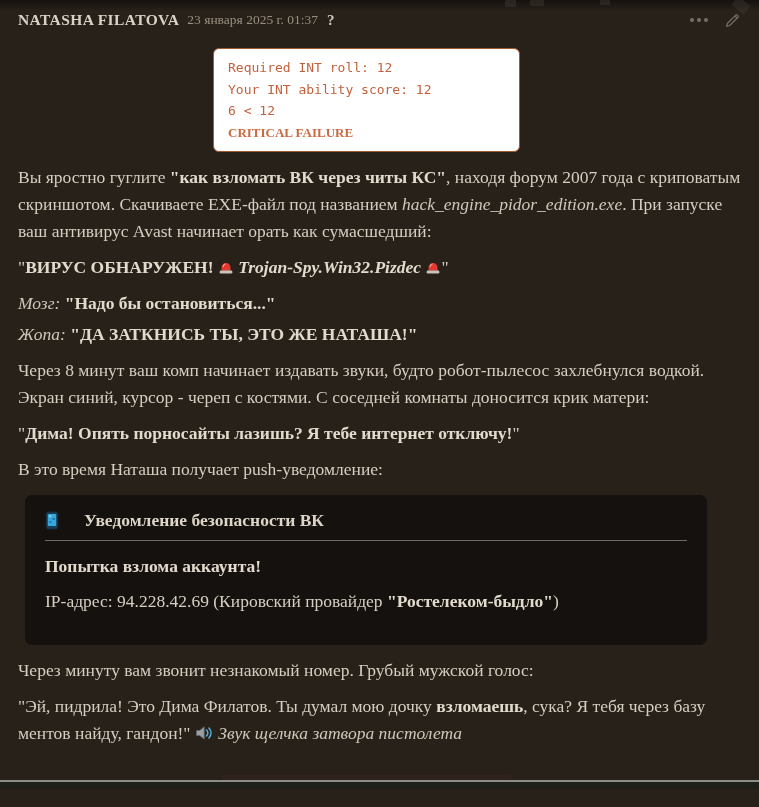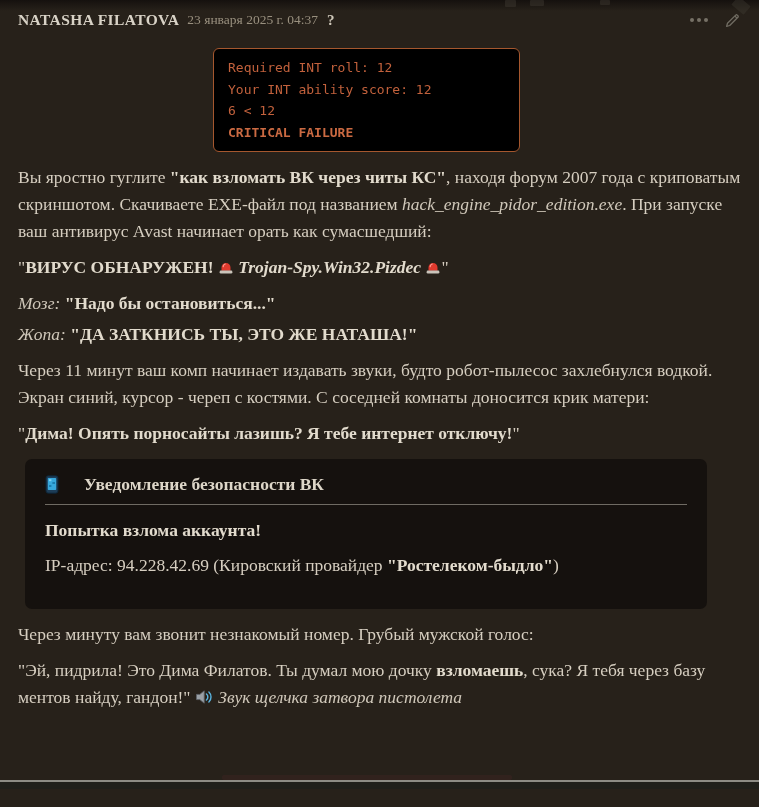--- a/index.html
+++ b/index.html
@@ -20,24 +20,24 @@
   .timestamp{font-size:13.5px;color:#99907f;}
   .help{font-weight:bold;font-size:15px;color:#cfc8ba;margin-left:1px;cursor:default;}
   .head-actions{margin-left:auto;display:flex;align-items:center;gap:16px;}
   .dots{display:inline-flex;gap:3px;align-items:center;cursor:pointer;}
   .dots i{width:4px;height:4px;border-radius:50%;background:#767166;display:block;}
 
   .content{padding:0 18px;}
 
   
   .code{box-sizing:border-box;margin:10px 0 12px 195px;width:307px;
-        border:1px solid #a5572e;border-radius:6px;background:#000000;
+        border:1px solid #a5572e;border-radius:6px;background:#ffffff;
         padding:8px 14px;font-family:"DejaVu Sans Mono",monospace;
         font-size:13px;line-height:21.5px;color:#c2613c;}
-  .code .crit{font-weight:bold;color:#cb6a42;}
+  .code .crit{font-weight:bold;color:#cb6a42;font-family:Liberation Serif, serif;}
 
   p{margin:9px 0;font-size:17.5px;line-height:27px;}
   p.q{margin:4px 0;}
   b{color:#e2dbcd;}
   i{color:#d0c8ba;}
   b i,i b{color:#e2dbcd;}
   .icon{display:inline-block;vertical-align:-2px;}
 
   
   .notice{background:#15110e;border-radius:7px;margin:12px 34px 12px 7px;
@@ -61,21 +61,21 @@
 
   <div class="topstrip">
     <span class="frag f1"></span>
     <span class="frag f2"></span>
     <span class="frag f3"></span>
     <span class="frag f4"></span>
   </div>
 
   <div class="msg-header">
     <span class="author">NATASHA FILATOVA</span>
-    <span class="timestamp">23 января 2025 г. 04:37</span>
+    <span class="timestamp">23 января 2025 г. 01:37</span>
     <span class="help">?</span>
     <span class="head-actions">
       <span class="dots">
           <i></i>
           <i></i>
           <i></i>
         </span>
       <svg width="17" height="17" viewBox="0 0 17 17" style="cursor:pointer">
         <path d="M2.6 14.4 l0.9-3.1 8.2-8.2 a1.1 1.1 0 0 1 1.6 0 l0.6 0.6 a1.1 1.1 0 0 1 0 1.6 l-8.2 8.2 z" fill="none" stroke="#716d63" stroke-width="1.3" stroke-linejoin="round"></path>
         <path d="M10.8 4 l2.2 2.2" stroke="#716d63" stroke-width="1.1"></path>
@@ -101,24 +101,25 @@
       </svg><span> </span><b><i>Trojan-Spy.Win32.Pizdec</i></b><span> </span><svg class="icon" width="16" height="16" viewBox="0 0 16 16">
         <path d="M3.5 8.5 a4.5 4.5 0 0 1 9 0 v3.2 h-9 z" fill="#e03a2e"></path>
         <path d="M5.2 7.6 a3 3 0 0 1 2-2.6" stroke="#ff9d94" stroke-width="1.1" fill="none" stroke-linecap="round"></path>
         <rect x="1.6" y="11.6" width="12.8" height="3" rx="1.3" fill="#c9c4ba"></rect>
       </svg><span>"</span></p>
 
     <p class="q"><i>Мозг:</i><span> </span><b>"Надо бы остановиться..."</b></p>
 
     <p class="q"><i>Жопа:</i><span> </span><b>"ДА ЗАТКНИСЬ ТЫ, ЭТО ЖЕ НАТАША!"</b></p>
 
-    <p><span>Через 11 минут ваш комп начинает издавать звуки, будто робот-пылесос захлебнулся водкой. Экран синий, курсор - череп с костями. С соседней комнаты доносится крик матери:</span></p>
+    <p><span>Через 8 минут ваш комп начинает издавать звуки, будто робот-пылесос захлебнулся водкой. Экран синий, курсор - череп с костями. С соседней комнаты доносится крик матери:</span></p>
 
     <p><span>"</span><b>Дима! Опять порносайты лазишь? Я тебе интернет отключу!</b><span>"</span></p>
 
+    <p><span>В это время Наташа получает push-уведомление:</span></p>
 
     <div class="notice">
       <div class="notice-head">
         <svg class="icon" width="14" height="19" viewBox="0 0 14 19">
           <rect x="1" y="0.8" width="12" height="17.4" rx="2.2" fill="#1d3d57" stroke="#0e2435" stroke-width="1"></rect>
           <rect x="2.8" y="3" width="8.4" height="12" rx="0.8" fill="#37a8dc"></rect>
           <rect x="4" y="4.2" width="2.4" height="2" fill="#7fd2f2"></rect>
           <rect x="7.4" y="7" width="2.6" height="2" fill="#1b7fb0"></rect>
           <rect x="4" y="10" width="2.4" height="2" fill="#1b7fb0"></rect>
         </svg>

